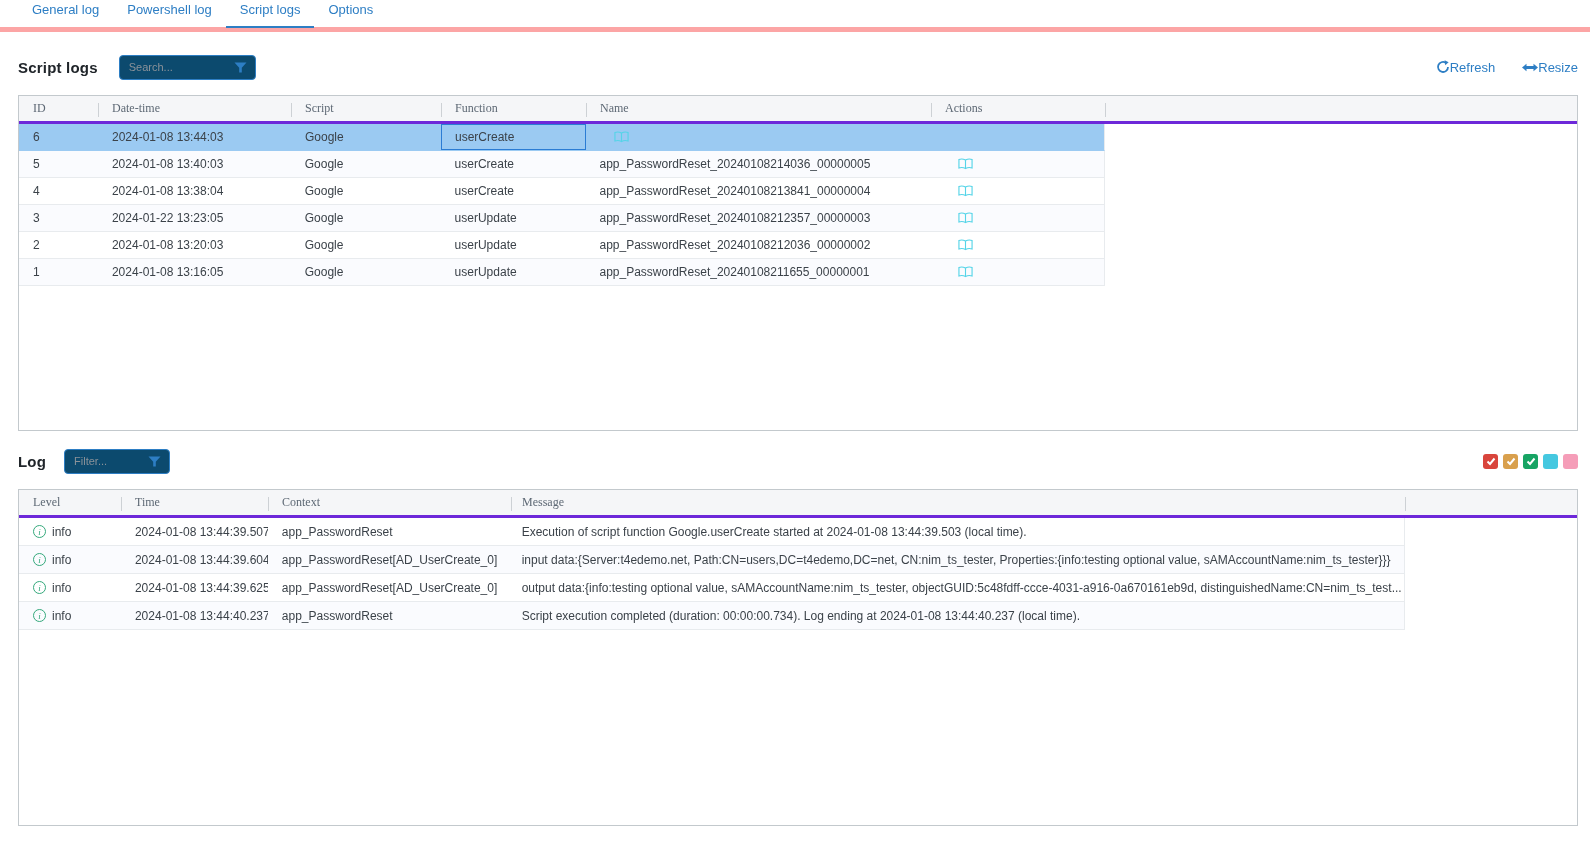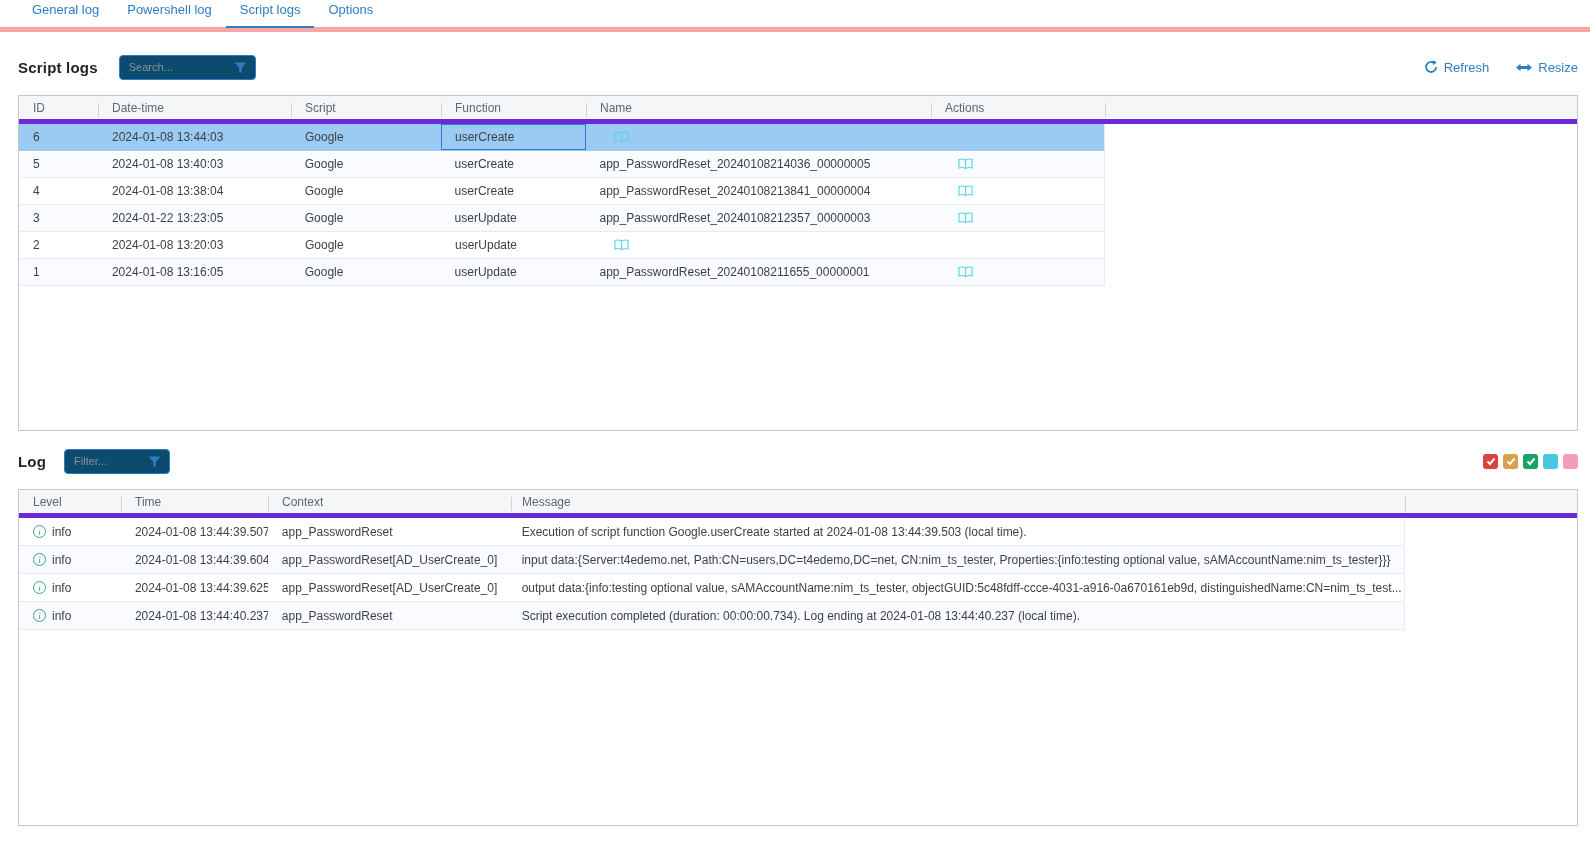--- a/index.html
+++ b/index.html
@@ -22,30 +22,30 @@
   .combo { display:flex; align-items:center; justify-content:space-between;
            border:1px solid #2d7ec4; border-radius:4px; background:#0c4a6e;
            height:25px; padding:0 8px 0 9px; cursor:pointer; }
   .combo.search { width:137px; margin-left:21px; }
   .combo.filter { width:106px; margin-left:18px;gap:26px; }
   .combo .ph { color:#8b9299; font-size:11px; }
   .funnel { flex:0 0 auto; margin-left:6px; }
 
   .head-spacer { flex:1; }
 
-  .linkbtn { display:flex; align-items:center; gap:6px; background:none; border:none;
+  .linkbtn { display:flex; align-items:center; background:none; border:none;
              color:#2d7ec4; font-size:13px; font-family:inherit; cursor:pointer; }
   .linkbtn + .linkbtn { margin-left:27px; }
 
   
   .gridbox { margin:13px 12px 0 18px; border:1px solid #c3c9cd; background:#fff; overflow:hidden; }
   .gridbox.slog { height:336px; }
   .gridbox.log  { height:337px; }
-  .ghead { display:flex; height:28px; background:#f5f6f8; border-bottom:5px solid #6d28d9;
-           color:#5d6874; font-size:12px; }
+  .ghead { display:flex; height:28px; background:#f5f6f8; border-bottom:3px solid #6d28d9;
+           color:#5d6874; font-size:12px;font-family:Liberation Serif, serif; }
   .hcell { display:flex; align-items:center; padding-left:14px; position:relative;
            white-space:nowrap; cursor:pointer; }
   .hcell.div::before, .hfill.div::before { content:""; position:absolute; left:0; top:7px;
            width:1px; height:14px; background:#cdd1d5; }
   .hfill { flex:1; position:relative; }
 
   .trow { display:flex; height:27px; font-size:12px; color:#3b4249;
           border-bottom:1px solid #e8ebee; border-right:1px solid #e8ebee;
           background:#fff; cursor:pointer; }
   .log .trow { height:28px; }
@@ -198,20 +198,21 @@
             </svg>
           </span>
         </div>
       </div>
 
       <div class="trow">
         <div class="tcell c-id">2</div>
         <div class="tcell c-dt">2024-01-08 13:20:03</div>
         <div class="tcell c-script">Google</div>
         <div class="tcell c-func">userUpdate</div>
+        <div class="tcell c-name">app_PasswordReset_20240108212036_00000002</div>
         <div class="tcell c-actions">
           <span class="book-btn">
             <svg width="15" height="12" viewBox="0 0 16 12">
               <path d="M1 1.2 C3 0.4 6 0.7 8 1.8 C10 0.7 13 0.4 15 1.2 L15 10.2 C13 9.5 10 9.7 8 10.8 C6 9.7 3 9.5 1 10.2 Z" fill="none" stroke="#55d4e8" stroke-width="1.2"></path>
               <path d="M8 1.8 L8 10.8" stroke="#55d4e8" stroke-width="1.2"></path>
             </svg>
           </span>
         </div>
       </div>
 

